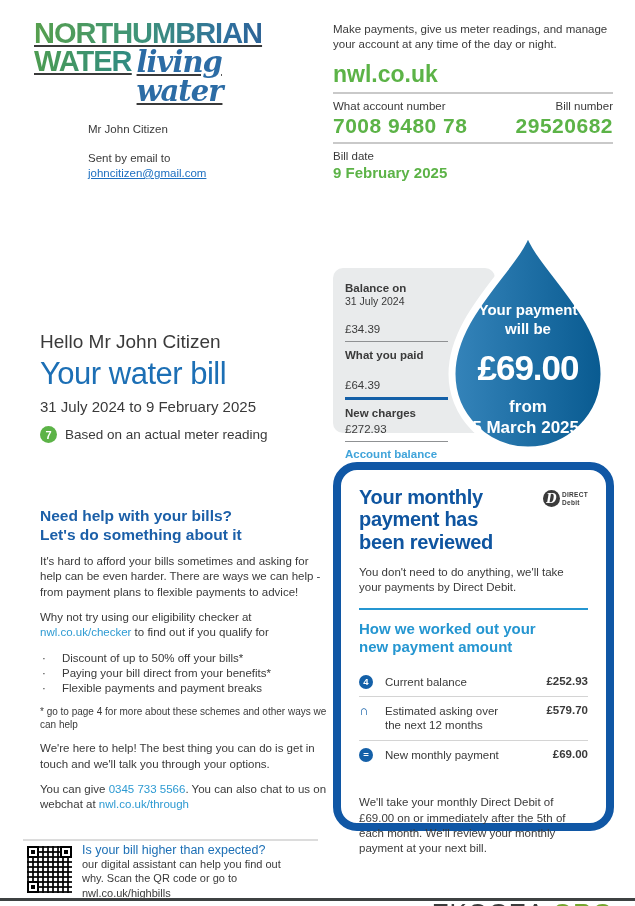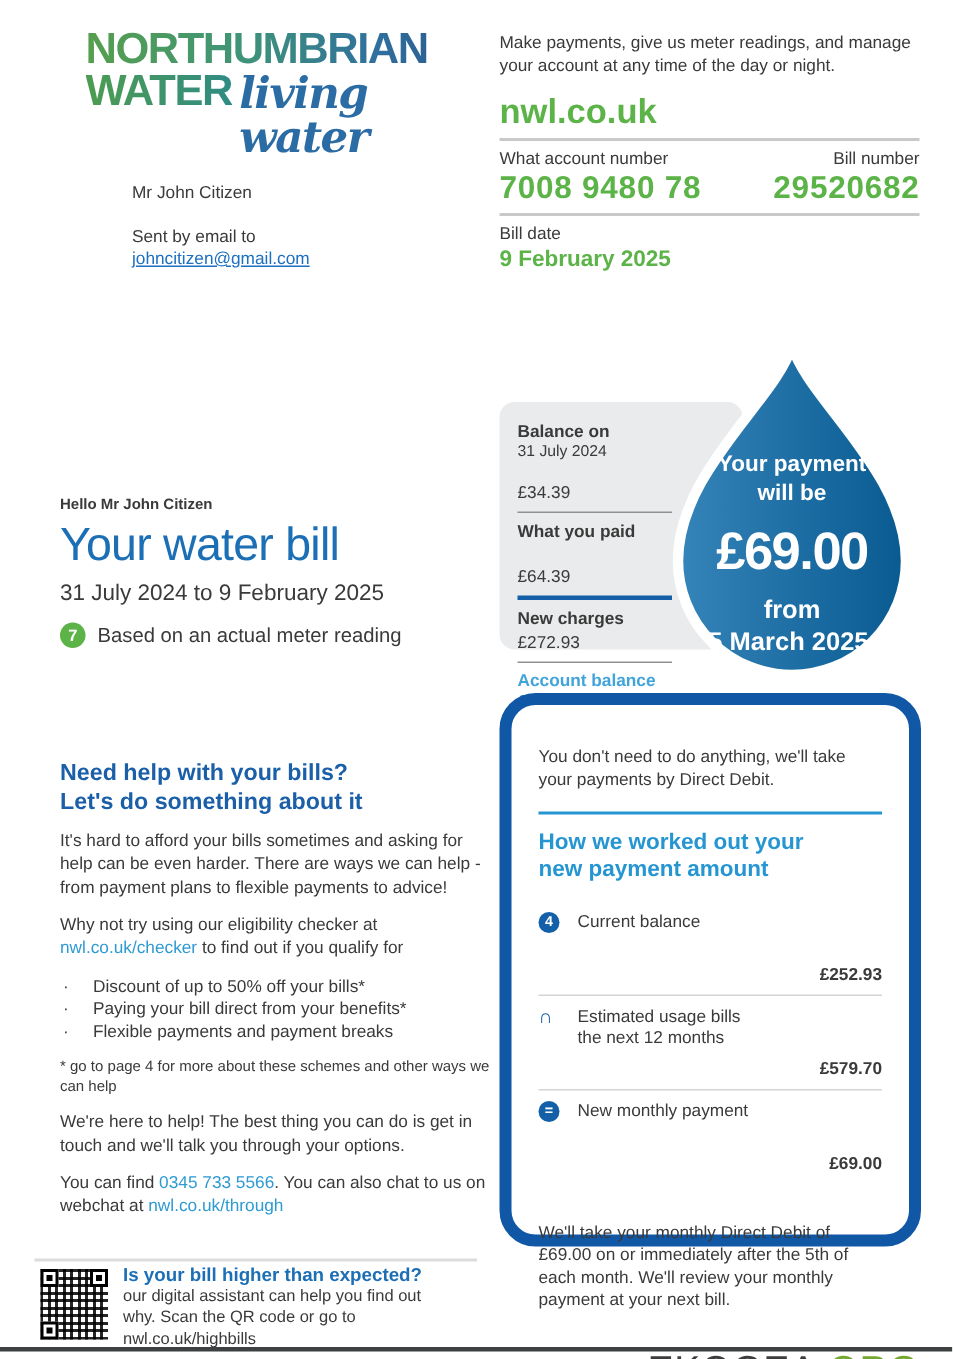--- a/index.html
+++ b/index.html
@@ -1,21 +1,21 @@
 <!DOCTYPE html>
 <html><head>
 <meta charset="utf-8">
 <style>
   * { margin:0; padding:0; box-sizing:border-box; }
   html,body { background:#ffffff; }
   body { font-family:"Liberation Sans", sans-serif; color:#3a3a3a; }
   .page { position:relative; width:635px; height:906px; background:#ffffff; overflow:hidden; }
 
   
-  .logo { position:absolute; left:57px; top:20px; width:260px; }
+  .logo { position:absolute; left:34px; top:20px; width:260px;text-decoration:underline; }
   .logo-line1 {
     font-weight:bold; font-size:29px; letter-spacing:-1px; line-height:0.95;
     background:linear-gradient(90deg,#569f4d 0%,#3f9478 40%,#2f6f9e 75%,#29568c 100%);
     -webkit-background-clip:text; background-clip:text; color:transparent;
   }
   .logo-line2-row { display:flex; align-items:flex-start; }
   .logo-line2 {
     font-weight:bold; font-size:29px; letter-spacing:-1px; line-height:0.95;
     background:linear-gradient(90deg,#4d9c51 0%,#2f8b84 100%);
     -webkit-background-clip:text; background-clip:text; color:transparent;
@@ -55,21 +55,21 @@
 
   
   .drop-wrap { position:absolute; left:438px; top:222px; width:180px; height:236px; }
   .drop-wrap svg { position:absolute; left:0; top:0; }
   .drop-text { position:absolute; left:0; top:79px; width:100%; text-align:center; color:#ffffff; }
   .drop-line { font-size:15px; font-weight:bold; line-height:1.25; }
   .drop-amount { font-size:35px; font-weight:bold; letter-spacing:-1px; margin:9px 0 8px; }
 
   
   .greeting { position:absolute; left:40px; top:331px; width:295px; }
-  .hello { font-size:10px; color:#3a3a3a;font-weight:bold; }
+  .hello { font-size:19px; color:#3a3a3a; }
   .bill-title { font-size:31px; color:#1c6fb5; margin-top:3px; letter-spacing:-0.5px; }
   .period { font-size:15px; color:#3a3a3a; margin-top:6px; }
   .badge-row { display:flex; align-items:center; margin-top:11px; }
   .badge { width:17px; height:17px; border-radius:50%; background:#5cb347; color:#fff;
     font-size:11px; font-weight:bold; display:flex; align-items:center; justify-content:center; }
   .badge-text { font-size:13.5px; color:#3a3a3a; margin-left:8px; }
 
   
   .help { position:absolute; left:40px; top:507px; width:288px; font-size:11.5px; line-height:1.33; }
   .help h2 { font-size:15.5px; font-weight:bold; color:#1b5fa8; line-height:1.2; }
@@ -94,36 +94,36 @@
   .review .p1 { margin-top:12px; }
   .review-div { height:2px; background:#2596d1; margin:12px 0 10px; }
   .review-sub { font-size:15px; font-weight:bold; color:#2596d1; line-height:1.2; }
   .rows { margin-top:12px; }
   .r-row { display:flex; align-items:flex-start; padding:7px 0; }
   .r-icon { width:26px; flex:none; padding-top:0px; }
   .circle-ic { width:14px; height:14px; border-radius:50%; background:#1460a8; color:#fff;
     font-size:9.5px; font-weight:bold; display:flex; align-items:center; justify-content:center; }
   .arch-ic { color:#1460a8; font-size:13px; font-weight:bold; line-height:1; }
   .r-label { flex:1; font-size:11.5px; line-height:1.25; color:#3a3a3a; }
-  .r-val { font-size:11.5px; font-weight:bold; color:#3a3a3a;margin-top:36px; }
+  .r-val { font-size:11.5px; font-weight:bold; color:#3a3a3a; }
   .r-div { height:1px; background:#d4d4d4; }
   .review .p2 { margin-top:26px; }
 
   
   .foot-rule { position:absolute; left:23px; top:839px; width:295px; height:2px; background:#dcdcdc; }
   .qr { position:absolute; left:27px; top:846px; width:45px; height:47px; background:#fff;
     background-image:
       repeating-linear-gradient(0deg, rgba(0,0,0,0.85) 0 2px, transparent 2px 5px),
       repeating-linear-gradient(90deg, rgba(0,0,0,0.85) 0 2px, rgba(255,255,255,0) 2px 5px);
   }
   .finder { position:absolute; width:12px; height:12px; border:2px solid #000; background:#fff; }
   .finder::after { content:""; position:absolute; left:2px; top:2px; width:4px; height:4px; background:#000; }
   .f-tl { left:0; top:0; } .f-tr { right:0; top:0; } .f-bl { left:0; bottom:0; }
   .qr-block { position:absolute; left:82px; top:843px; width:250px; }
-  .qr-heading { font-size:12.5px; font-weight:bold; color:#1c6fb5; }
+  .qr-heading { font-size:12.5px; font-weight:normal; color:#1c6fb5; }
   .qr-line { font-size:11px; line-height:1.3; color:#3a3a3a; }
   .ekogea { position:absolute; right:22px; top:861px; font-size:26px; letter-spacing:0.5px;margin-top:37px; }
   .ekogea .dark { color:#3d3d3d; }
   .ekogea .green { color:#76a72e; }
   .bottom-bar { position:absolute; left:0; top:898px; width:635px; height:3px; background:#3e4142; }
 </style>
 </head>
 <body>
 
 <div class="page">
@@ -217,43 +217,53 @@
           <span class="dot">·</span>
           <span>Paying your bill direct from your benefits*</span>
         </div>
       <div class="bullet">
           <span class="dot">·</span>
           <span>Flexible payments and payment breaks</span>
         </div>
     </div>
     <div class="note">* go to page 4 for more about these schemes and other ways we can help</div>
     <p>We're here to help! The best thing you can do is get in touch and we'll talk you through your options.</p>
-    <p><span>You can find </span><a href="#">0345 733 5566</a><span>. You can also chat to us on webchat at </span><a href="#">nwl.co.uk/through</a></p>
+    <p><span>You can give </span><a href="#">0345 733 5566</a><span>. You can also chat to us on webchat at </span><a href="#">nwl.co.uk/through</a></p>
   </div>
 
   <div class="review">
+    <div class="review-head">
+      <div class="review-title">Your monthly payment has been reviewed</div>
+      <div class="dd-logo">
+        <div class="dd-circle">D</div>
+        <div class="dd-text">
+          <div>DIRECT</div>
+          <div>Debit</div>
+        </div>
+      </div>
+    </div>
     <p class="p1">You don't need to do anything, we'll take your payments by Direct Debit.</p>
     <div class="review-div"></div>
     <div class="review-sub">How we worked out your</div>
     <div class="review-sub">new payment amount</div>
 
     <div class="rows">
       <div class="r-row">
         <div class="r-icon">
             <div class="circle-ic">4</div>
           </div>
         <div class="r-label">Current balance</div>
         <div class="r-val">£252.93</div>
       </div>
       <div class="r-div"></div>
       <div class="r-row">
         <div class="r-icon">
             <div class="arch-ic">∩</div>
           </div>
-        <div class="r-label"><span>Estimated usage bills</span><br><span>the next 12 months</span></div>
+        <div class="r-label"><span>Estimated asking over</span><br><span>the next 12 months</span></div>
         <div class="r-val">£579.70</div>
       </div>
       <div class="r-div"></div>
       <div class="r-row">
         <div class="r-icon">
             <div class="circle-ic">=</div>
           </div>
         <div class="r-label">New monthly payment</div>
         <div class="r-val">£69.00</div>
       </div>

